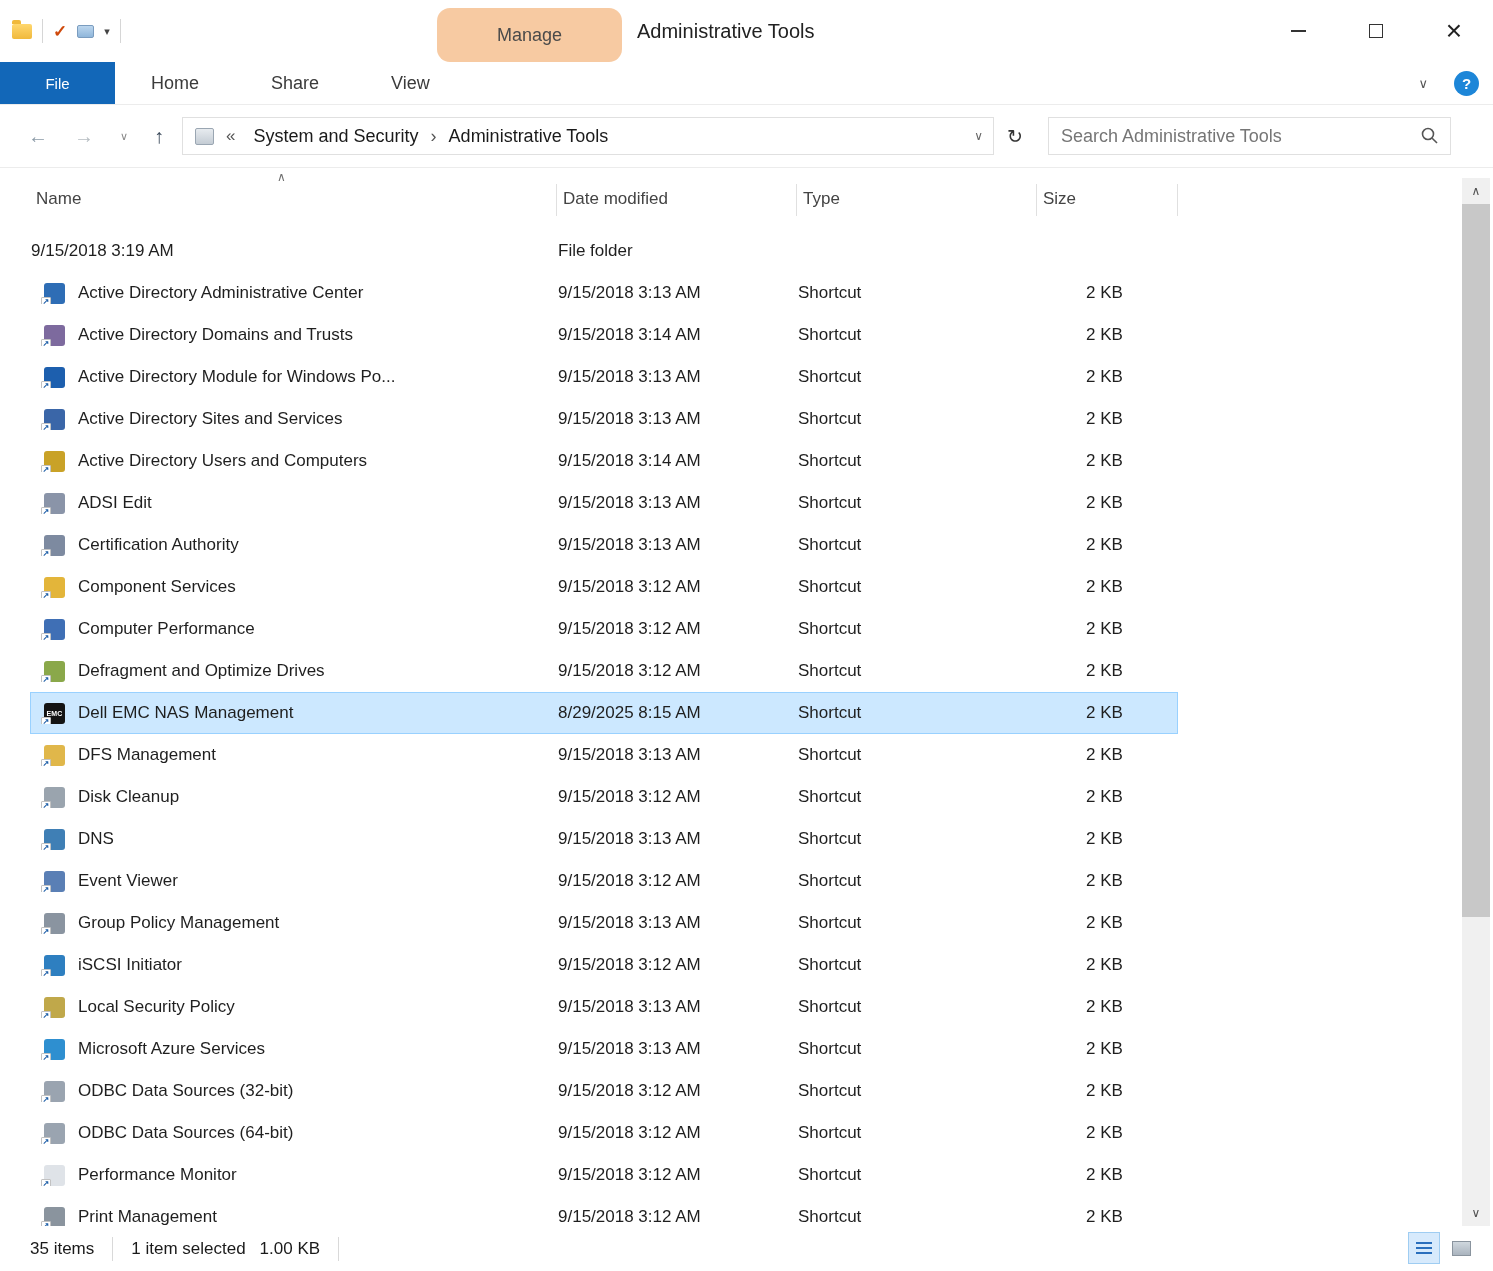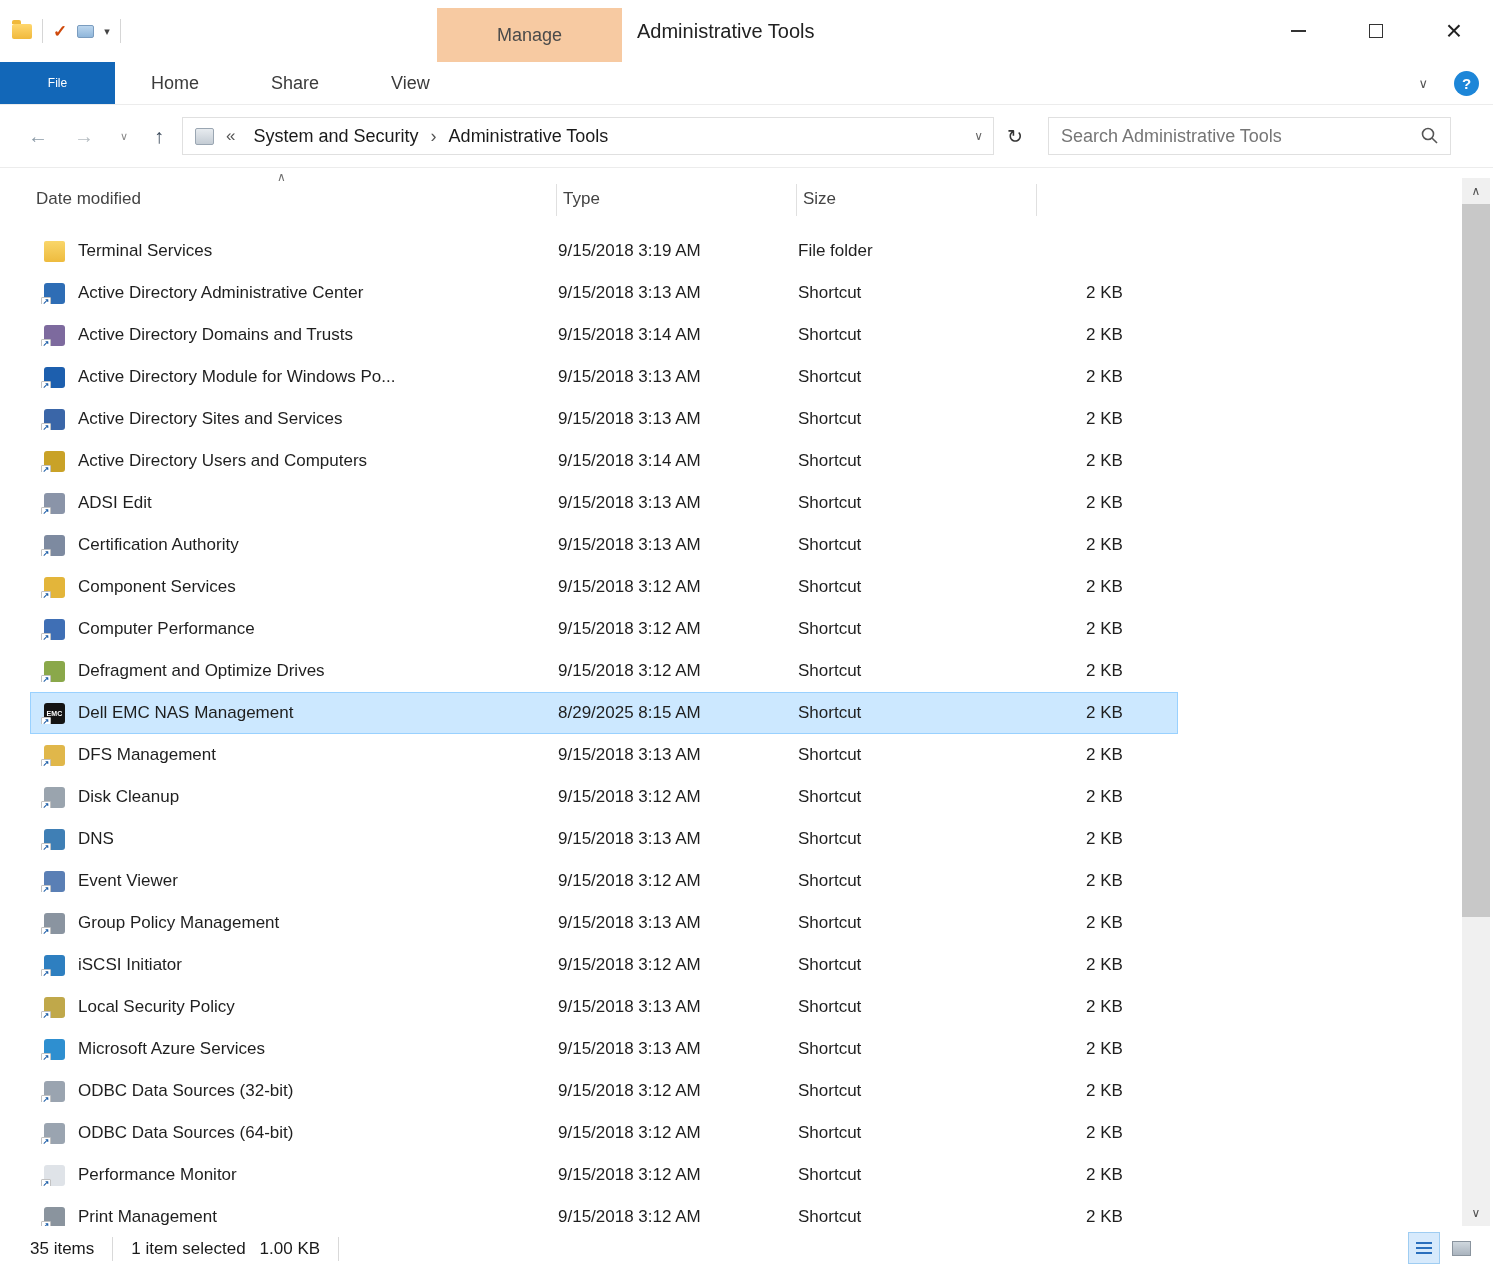--- a/index.html
+++ b/index.html
@@ -15,32 +15,32 @@
   .qat { display:flex; align-items:center; gap:10px; padding-left:12px; height:100%; }
   .qat-divider { width:1px; height:24px; background:#d6d6d6; }
   .explorer-glyph { width:20px; height:15px; background:linear-gradient(#ffd76e,#f0b93c); border-radius:2px; position:relative; }
   .explorer-glyph::before { content:""; position:absolute; top:-4px; left:0; width:9px; height:4px; background:#f0b93c; border-radius:2px 2px 0 0; }
   .check-glyph { color:#cf4a0c; font-size:17px; font-weight:bold; }
   .newfolder-glyph { width:17px; height:13px; background:linear-gradient(#bcd6ee,#8fb6da); border:1px solid #7a9cbf; border-radius:2px; }
   .qat-caret { font-size:11px; color:#444; }
   .manage-block {
     position:absolute; left:437px; top:8px; width:185px; height:54px;
     background:var(--manage-tab-bg,#f7caa2); display:flex; align-items:center; justify-content:center;
-    font-size:18px; color:#4a4a4a;
+    font-size:18px; color:#4a4a4a;border-radius:13px;
   }
   .window-title { position:absolute; left:637px; top:0; height:62px; display:flex; align-items:center; font-size:20px; color:#222; }
   .win-controls { position:absolute; right:0; top:0; height:62px; display:flex; }
   .win-btn { width:78px; height:100%; display:flex; align-items:center; justify-content:center; }
   .glyph-min { width:15px; height:2px; background:#333; }
   .glyph-max { width:14px; height:14px; border:1.5px solid #333; }
   .glyph-close { font-size:28px; font-weight:300; color:#222; line-height:1; }
 
   
   .ribbon-tabs { height:43px; display:flex; align-items:stretch; position:relative; border-bottom:1px solid #ececec; }
-  .file-tab { width:115px; background:var(--file-tab-bg,#1267b8); color:#fff; display:flex; align-items:center; justify-content:center; font-size:12px; }
+  .file-tab { width:115px; background:var(--file-tab-bg,#1267b8); color:#fff; display:flex; align-items:center; justify-content:center; font-size:15px; }
   .rtab { padding:0 36px; display:flex; align-items:center; color:#3b3b3b; font-size:18px; }
   .rtab.shortcut { position:absolute; left:437px; top:0; width:185px; height:100%; justify-content:center; padding:0; }
   .ribbon-right { position:absolute; right:14px; top:0; height:43px; display:flex; align-items:center; gap:26px; }
   .collapse-chevron { font-size:13px; color:#555; }
   .help-circle { width:25px; height:25px; border-radius:50%; background:#1d86d8; color:#fff; display:flex; align-items:center; justify-content:center; font-size:15px; font-weight:bold; }
 
   
   .navbar { height:63px; display:flex; align-items:center; padding:0 14px 0 28px; border-bottom:1px solid #ececec; }
   .nav-buttons { display:flex; align-items:center; gap:26px; }
   .nav-btn { font-size:20px; }
@@ -172,31 +172,28 @@
       <svg class="mag-svg" width="20" height="20" viewBox="0 0 20 20">
         <circle cx="8" cy="8" r="5.5" fill="none" stroke="#555" stroke-width="1.6"></circle>
         <line x1="12.2" y1="12.2" x2="17" y2="17" stroke="#555" stroke-width="1.6"></line>
       </svg>
     </div>
   </div>
 
   <div class="content">
     <div class="col-headers">
       <span class="sort-caret">∧</span>
+      <div class="hcell">Name</div>
       <div class="hcell">Date modified</div>
       <div class="hcell">Type</div>
       <div class="hcell">Size</div>
     </div>
 
     <div class="file-list" id="file-list">
         <div class="row">
-    <div class="cell c-name">
-      <span class="file-icon folder"></span>
-      <span class="label">Terminal Services</span>
-    </div>
     <div class="cell c-date">9/15/2018 3:19 AM</div>
     <div class="cell c-type">File folder</div>
     <div class="cell c-size"></div>
   </div>
         <div class="row">
     <div class="cell c-name">
       <span class="file-icon" style="background: rgb(46, 109, 181);">
               <span class="shortcut-badge">↗</span>
             </span>
       <span class="label">Active Directory Administrative Center</span>

